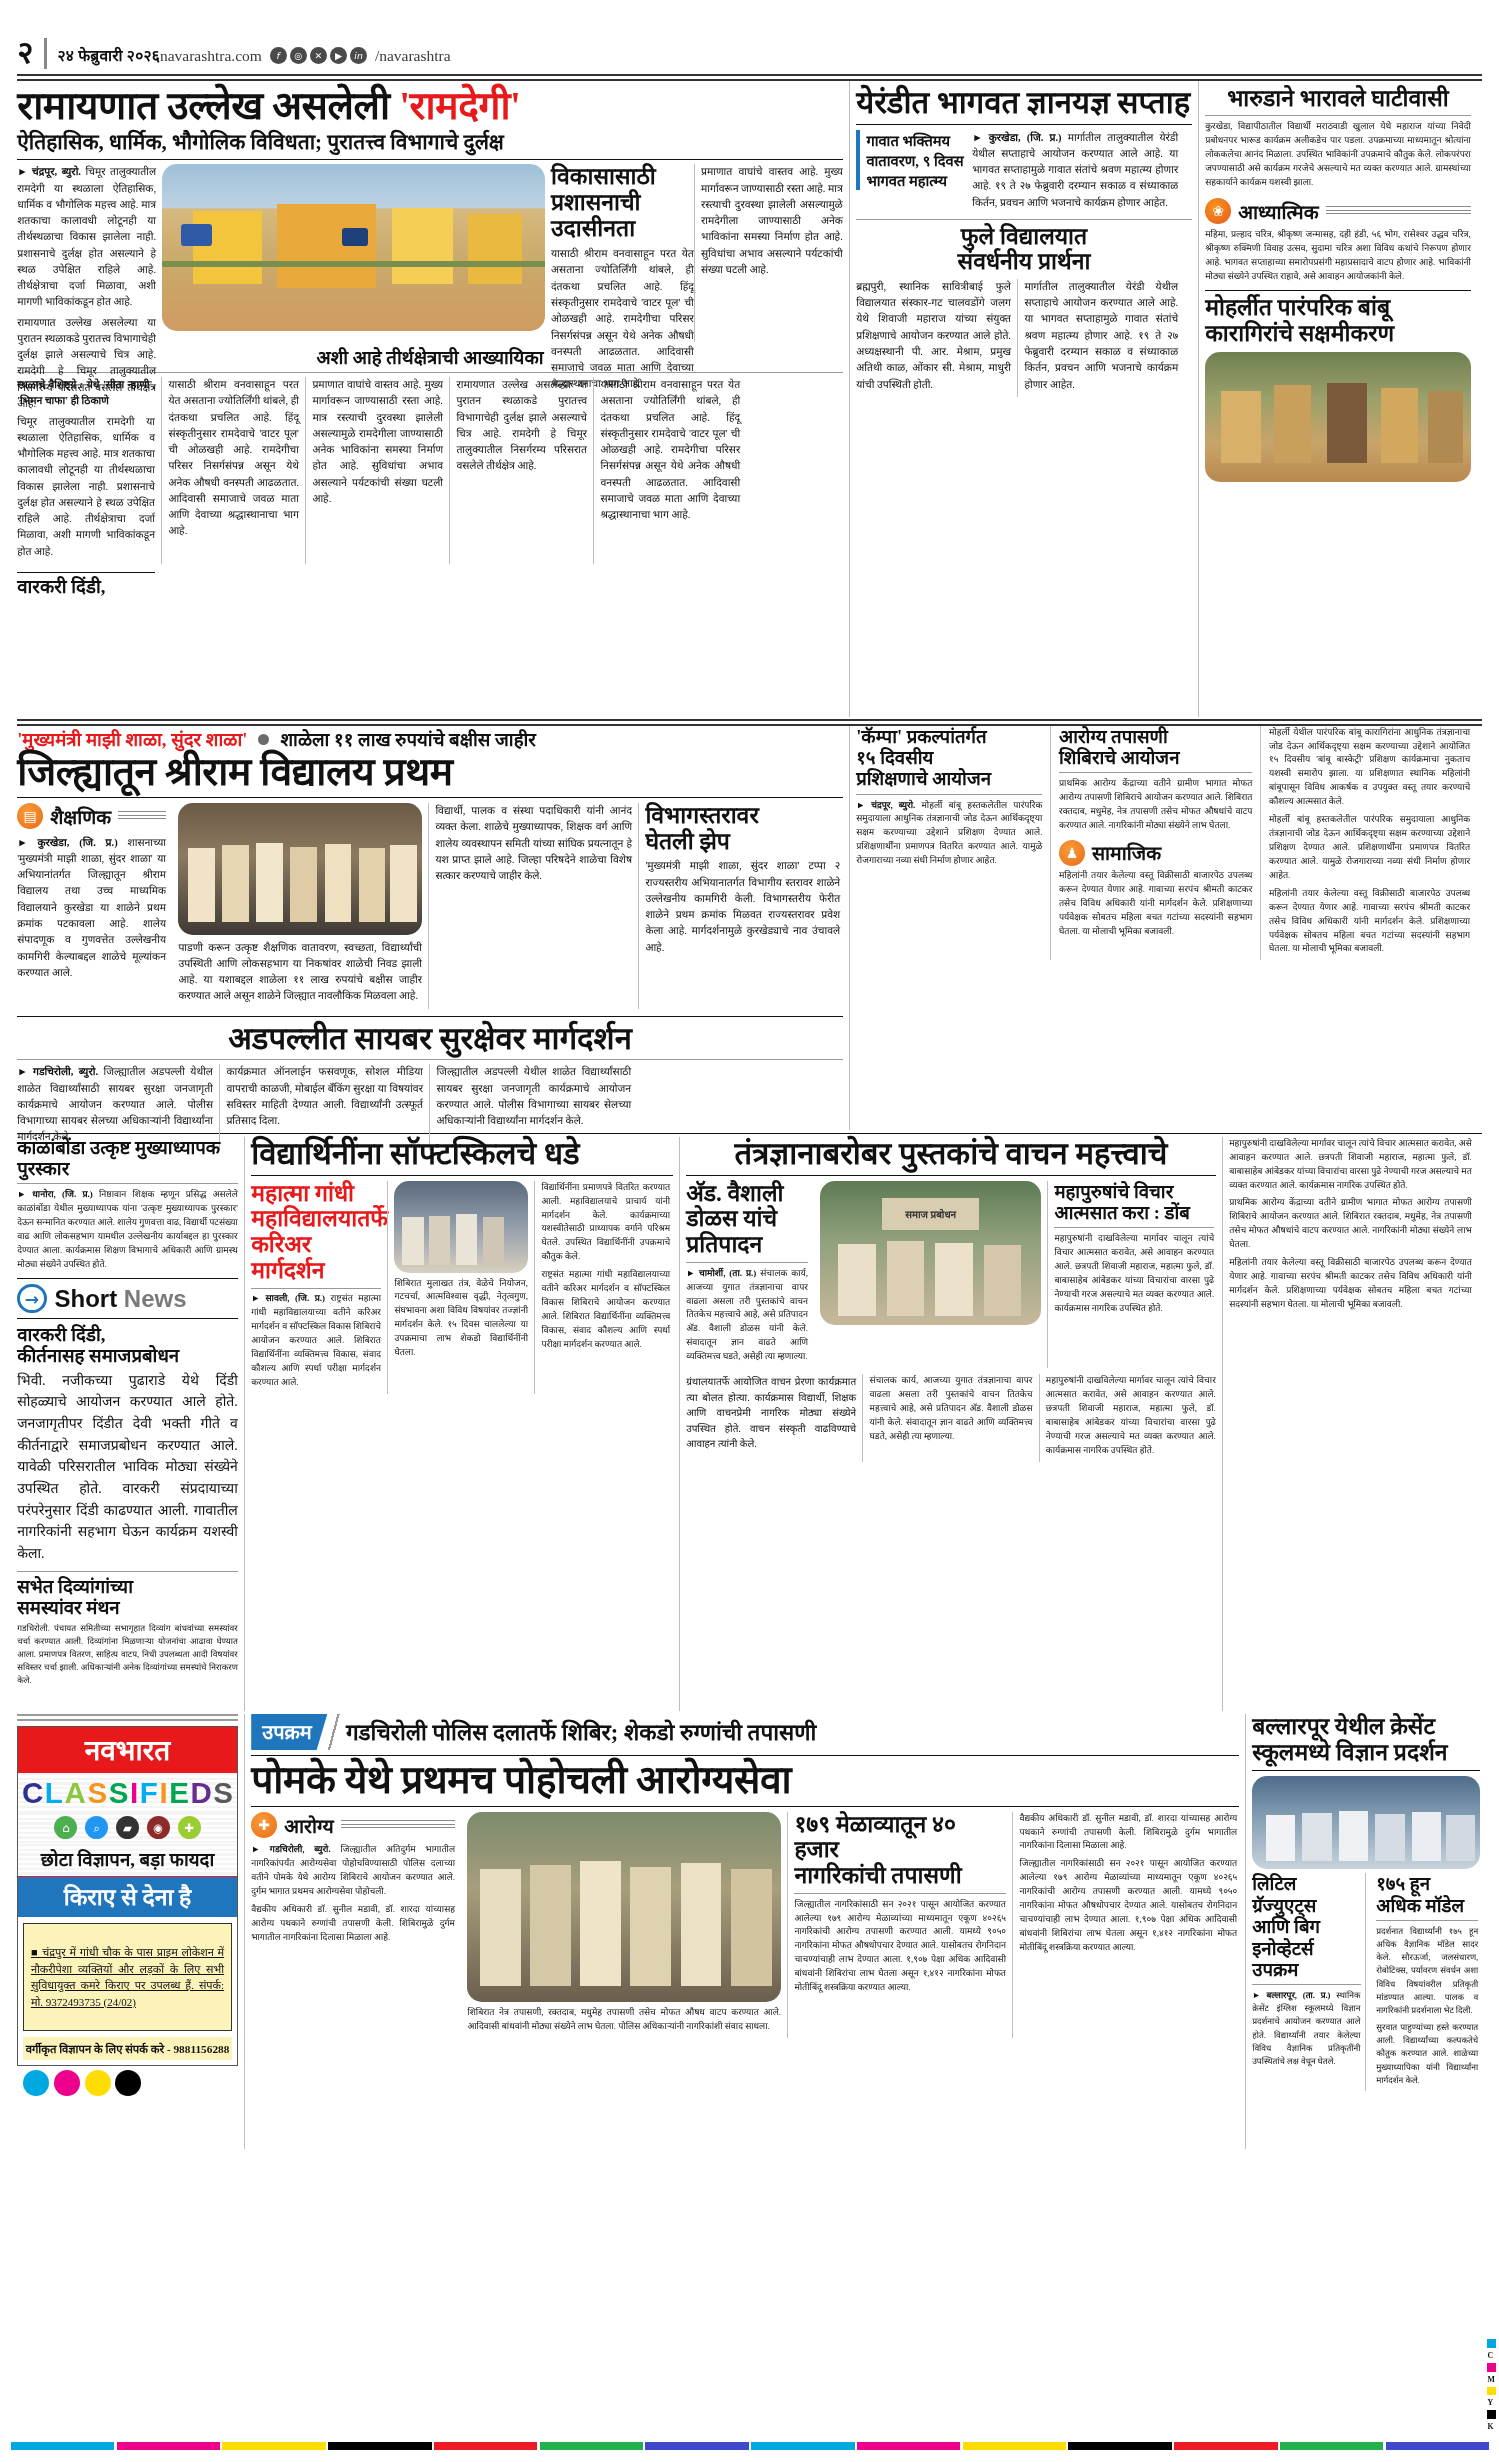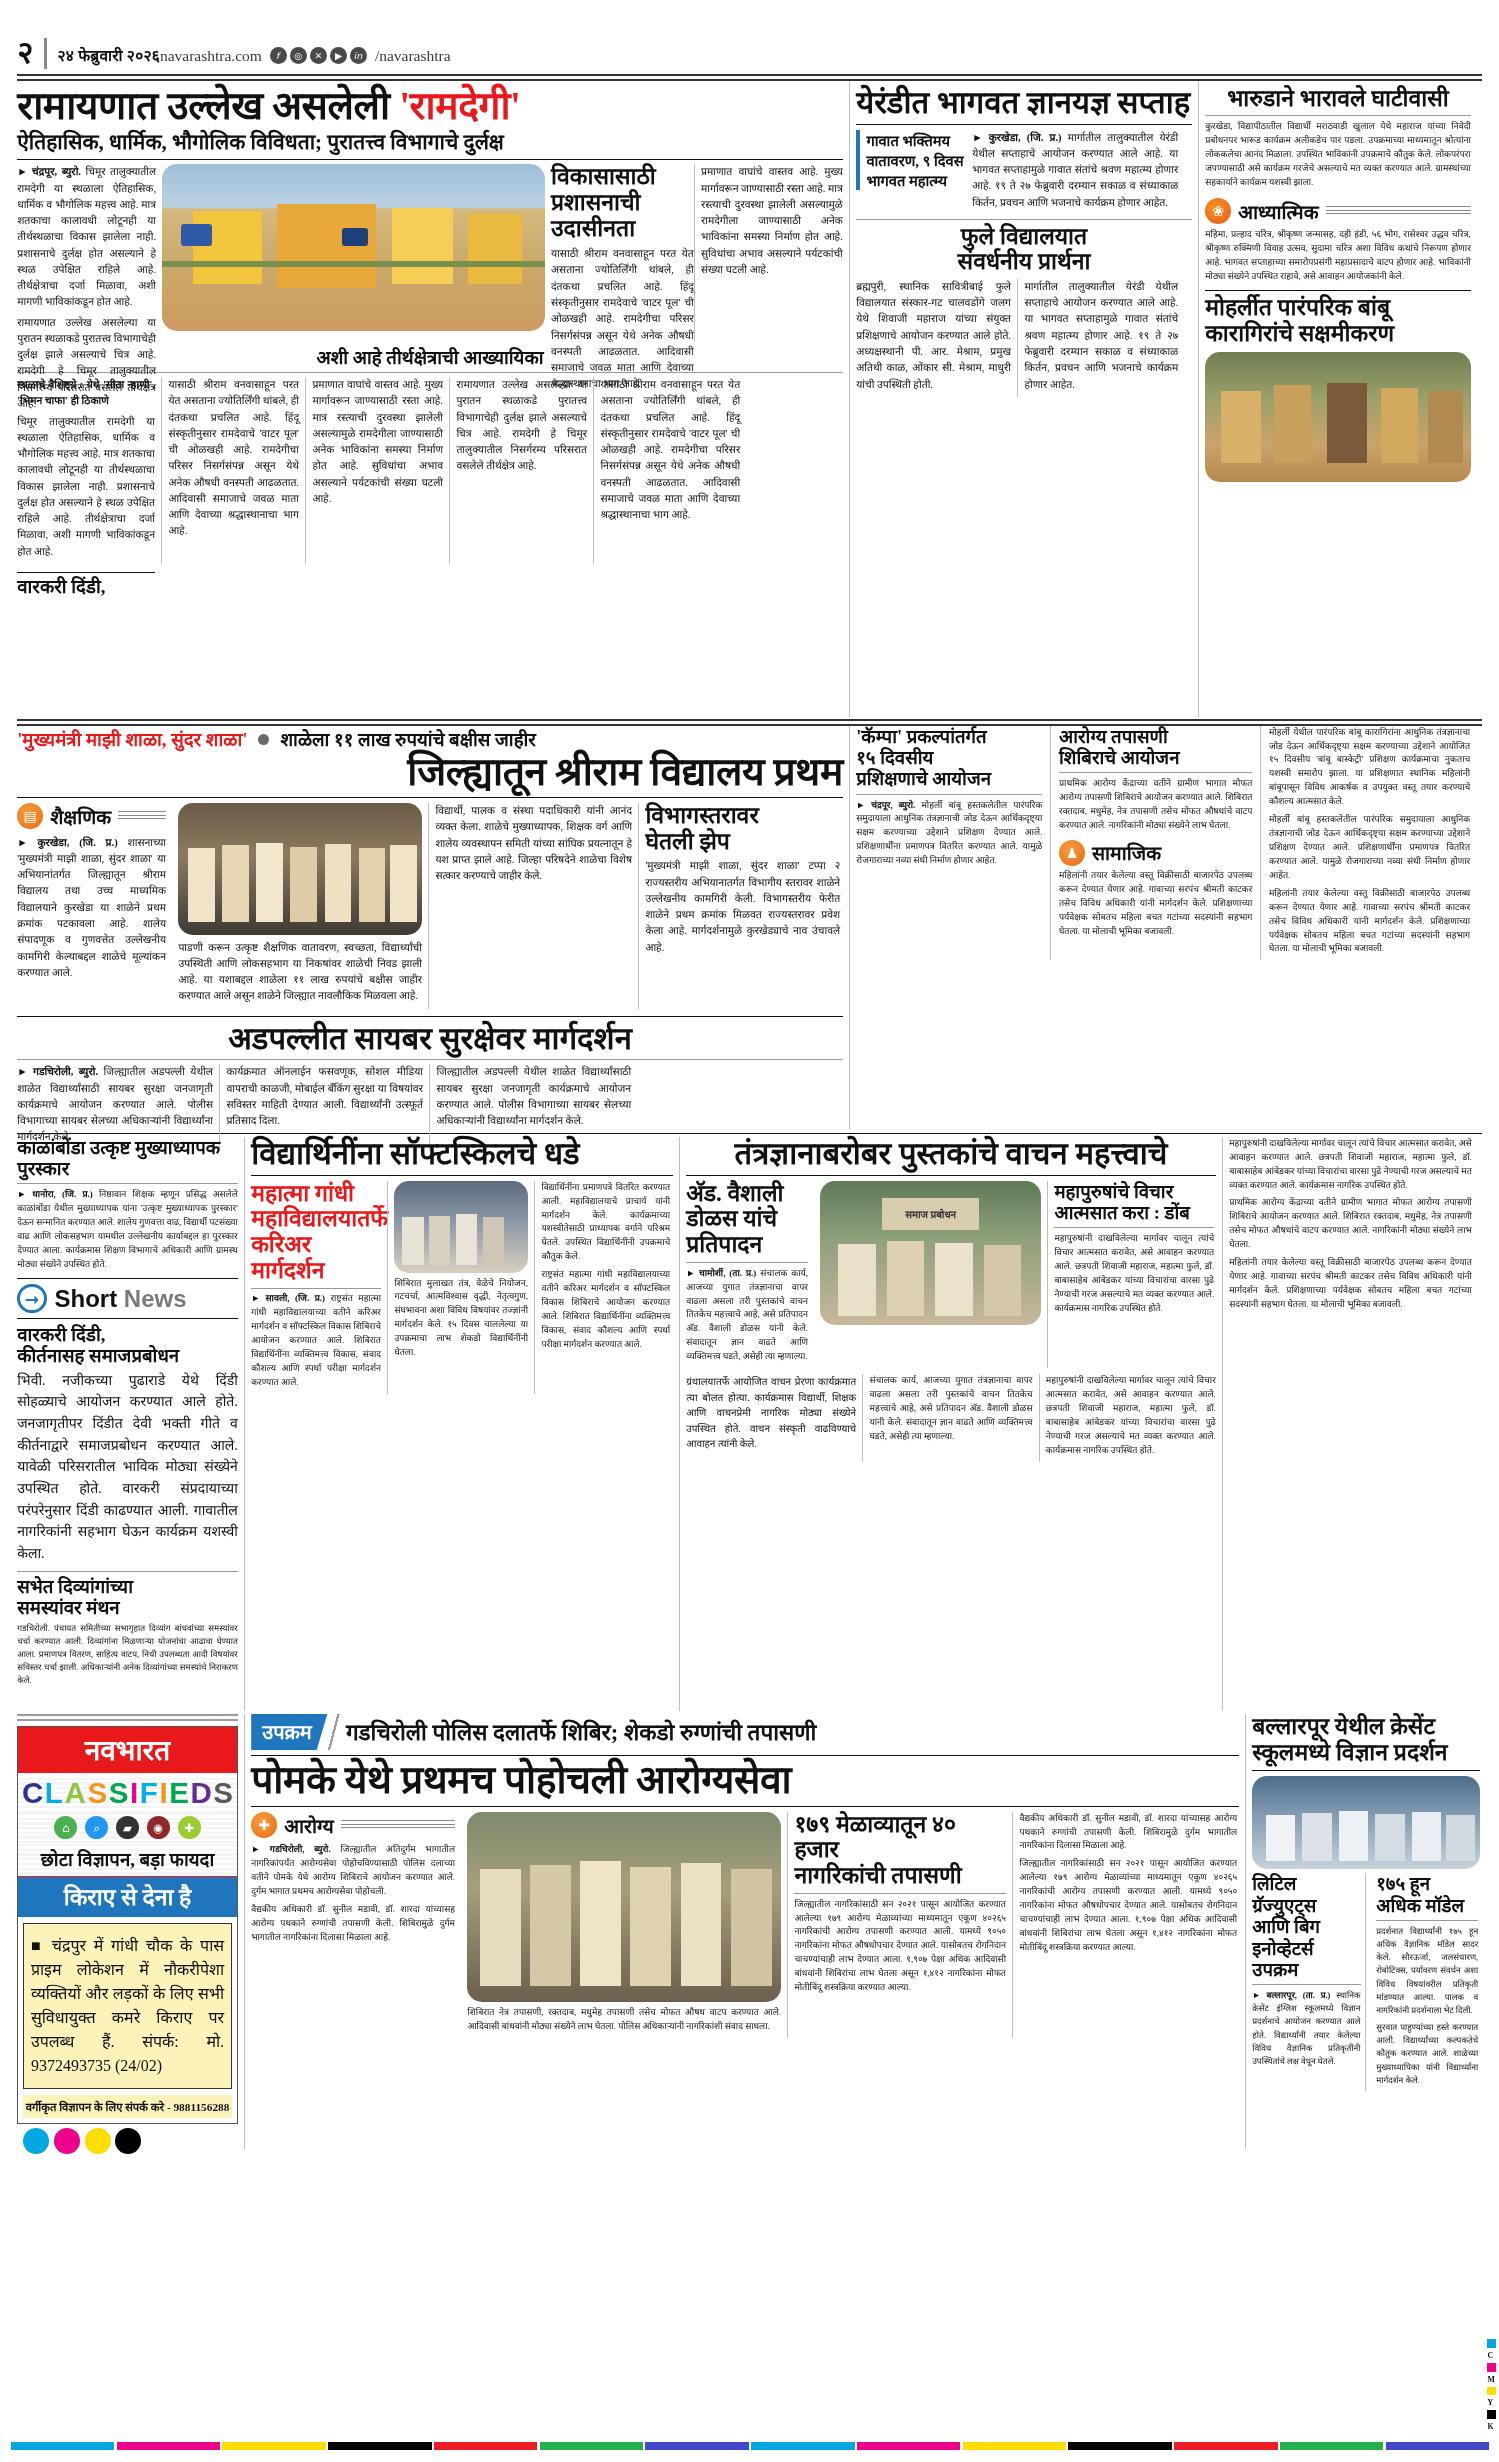--- a/index.html
+++ b/index.html
@@ -82,22 +82,22 @@
   .cls-word { display:flex; justify-content:center; gap:1.6px; font-family:"Liberation Sans", sans-serif;
               font-size:29.5px; font-weight:800; padding:3.1px 0; background:
               repeating-linear-gradient(to bottom,#f4f4f4 0,#f4f4f4 2.3px,#ffffff 2.3px,#ffffff 4.7px); }
   .cls-icons { display:flex; justify-content:center; gap:7.8px; padding:3.1px 0 4.7px; background:
               repeating-linear-gradient(to bottom,#f4f4f4 0,#f4f4f4 2.3px,#ffffff 2.3px,#ffffff 4.7px); }
   .cls-icons span { width:23px; height:23px; border-radius:50%; display:flex; align-items:center; justify-content:center;
                     font-size:11.6px; color:#fff; font-family:"DejaVu Sans", sans-serif; }
   .cls-slogan { text-align:center; font-size:18.6px; font-weight:800; padding:2.3px 0 4.7px; border-bottom:1.6px solid #e8191b;
                 background:repeating-linear-gradient(to bottom,#f4f4f4 0,#f4f4f4 2.3px,#ffffff 2.3px,#ffffff 4.7px); }
   .cls-blue { background:#1f76bd; color:#fff; text-align:center; font-size:23px; font-weight:800; padding:3.1px 0 4.7px; }
-  .cls-ad { background:#fbf3ba; border:1.6px solid #333; margin:6.2px 4.7px; padding:10px 7px;
-            font-size:16px; line-height:1.5; text-align:justify; }
+  .cls-ad { background:#fbf3ba; border:1.6px solid #333; margin:6.2px 4.7px; padding:20px 7px;
+            font-size:11px; line-height:1.5; text-align:justify;text-decoration:underline; }
   .cls-foot { background:#fbf3ba; text-align:center; font-size:11.3px; font-weight:700; padding:3.9px 0; margin:0 4.7px 4.7px; }
   .cmyk { display:flex; gap:4.7px; padding:4.7px 6.2px 0; }
   .cmyk i { width:26px; height:26px; border-radius:50%; display:block; }
 
   .cmyk-strip { position:absolute; right:3.1px; bottom:31px; display:flex; flex-direction:column; gap:3.1px; }
   .cmyk-strip i { width:8.5px; height:8.5px; display:block; }
   .cmyk-strip span { font-size:7.8px; font-weight:700; }
 
   .bottombar { position:absolute; left:11px; bottom:6.2px; width:1478px; height:14px; display:flex; gap:2.3px; }
   .bottombar i { flex:1; height:7.8px; display:block; }
@@ -249,21 +249,21 @@
 
   <div class="rule-thick" style="margin-top:1.6px;"></div>
   <div class="cols" style="height:404px;">
 
     <div class="col" style="width:838px;">
       <div style="display:flex;align-items:center;gap:11px;margin-top:3.1px;">
         <span class="hl-sm red">'मुख्यमंत्री माझी शाळा, सुंदर शाळा'</span>
         <span style="width:11px;height:11px;border-radius:50%;background:#6b6b6b;display:inline-block;"></span>
         <span class="hl-sm">शाळेला ११ लाख रुपयांचे बक्षीस जाहीर</span>
       </div>
-      <div class="hl-xl" style="text-align:right;margin:1.6px 0 3.1px;">जिल्ह्यातून श्रीराम विद्यालय प्रथम</div>
+      <div class="hl-xl" style="text-align:left;margin:1.6px 0 3.1px;">जिल्ह्यातून श्रीराम विद्यालय प्रथम</div>
       <div class="hr-b"></div>
 
       <div class="cols">
         <div style="width:155px;padding-right:6.2px;">
           <div class="badge" style="margin-bottom:4.7px;">
             <span class="bicon" style="background:radial-gradient(circle at 40% 35%,#f79c3c,#ea6a14);">▤</span>
             <span class="btxt">शैक्षणिक</span>
             <span class="blines"></span>
           </div>
           <div class="body-txt">

